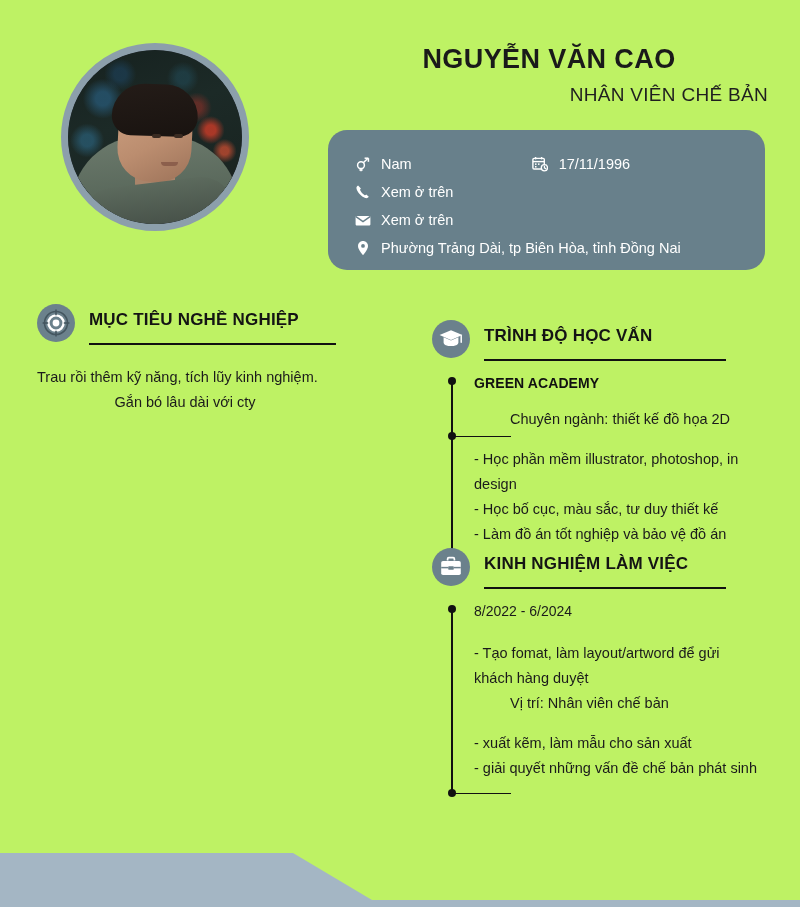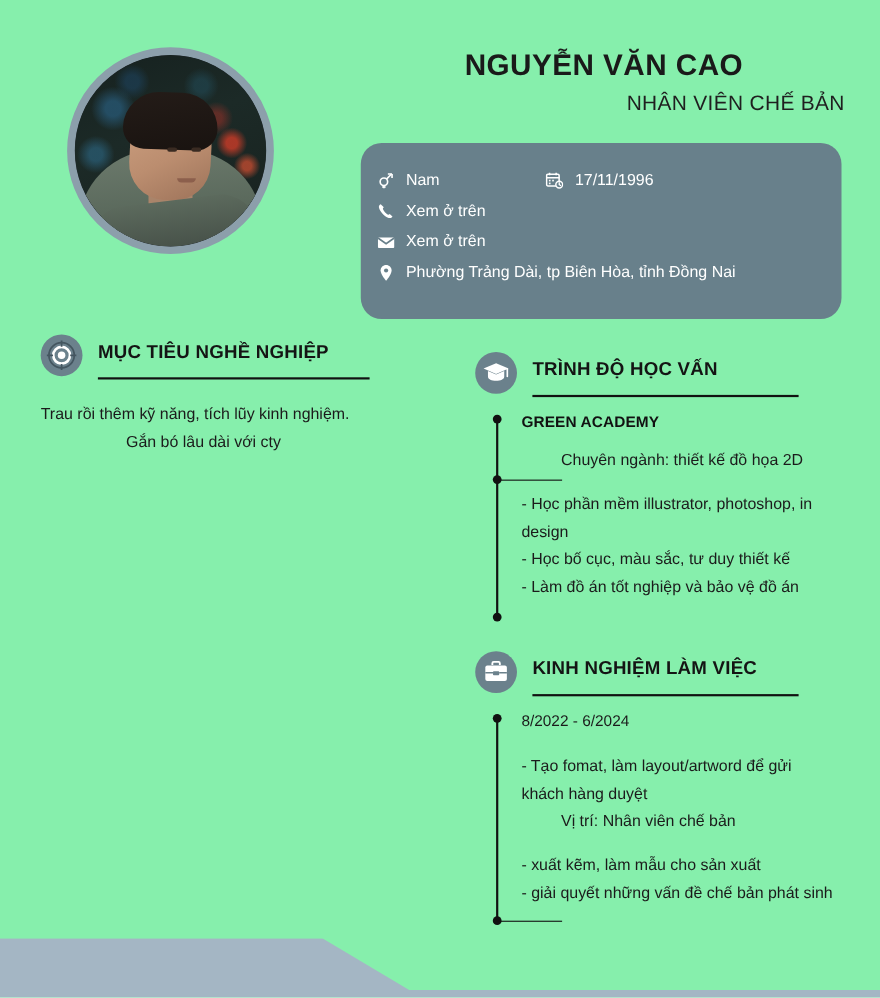--- a/index.html
+++ b/index.html
@@ -9,21 +9,21 @@
     height: 907px;
     background: #ffffff;
     font-family: "Liberation Sans", sans-serif;
     overflow: hidden;
   }
 
   .page {
     position: relative;
     width: 800px;
     height: 907px;
-    background: #86efac;
+    background: #bef264;
   }
 
   
   .header { position: relative; height: 285px; }
 
   .photo-frame {
     position: absolute;
     left: 61px; top: 43px;
     width: 188px; height: 188px;
     border-radius: 50%;
@@ -125,37 +125,37 @@
     font-size: 19px;
     font-weight: normal;
     letter-spacing: 0.3px;
     color: #1f1f1f;
   }
 
   
   .contact-panel {
     position: absolute;
     left: 328px; top: 130px;
-    width: 437px; height: 160px;
+    width: 437px; height: 140px;
     background: #68808b;
     border-radius: 19px;
-    padding: 22px 26px 0 14px;
+    padding: 22px 26px 0 26px;
   }
   .contact-row {
     display: flex;
     align-items: center;
     height: 24px;
     margin-bottom: 4px;
   }
   .contact-cell {
     display: flex;
     align-items: center;
     gap: 10px;
   }
-  .contact-cell.second { margin-left: 96px; align-items: flex-end; }
+  .contact-cell.second { margin-left: 120px; align-items: flex-end; }
   .contact-ico {
     width: 17px;
     display: flex;
     align-items: center;
     justify-content: center;
     flex: 0 0 17px;
   }
   .contact-ico svg { display: block; }
   .contact-txt {
     font-size: 14.5px;
@@ -418,21 +418,21 @@
       <span class="tl-tick" style="top:60.5px;"></span>
       <span class="tl-dot" style="top:182px;"></span>
 
       <div class="entry-org">GREEN ACADEMY</div>
       <div class="entry-line spaced">Chuyên ngành: thiết kế đồ họa 2D</div>
       <div class="entry-line">- Học phần mềm illustrator, photoshop, in design</div>
       <div class="entry-line">- Học bố cục, màu sắc, tư duy thiết kế</div>
       <div class="entry-line">- Làm đồ án tốt nghiệp và bảo vệ đồ án</div>
     </div>
 
-    <div class="sec-head" style="margin-top:44px;">
+    <div class="sec-head" style="">
       <span class="sec-ico">
         <svg width="26" height="26" viewBox="0 0 26 26">
           <path d="M9.6 6.6 L9.6 4.9 C9.6 4.2 10.1 3.7 10.8 3.7 L15.2 3.7 C15.9 3.7 16.4 4.2 16.4 4.9 L16.4 6.6" fill="none" stroke="#fff" stroke-width="1.7"></path>
           <rect x="3.2" y="7" width="19.6" height="14" rx="1.8" fill="#fff"></rect>
           <rect x="10.2" y="12.2" width="5.6" height="3.6" rx="0.7" fill="#6b818c"></rect>
           <line x1="3.2" y1="13.6" x2="10.2" y2="13.6" stroke="#6b818c" stroke-width="1.5"></line>
           <line x1="15.8" y1="13.6" x2="22.8" y2="13.6" stroke="#6b818c" stroke-width="1.5"></line>
         </svg>
       </span>
       <span class="sec-title">KINH NGHIỆM LÀM VIỆC</span>

